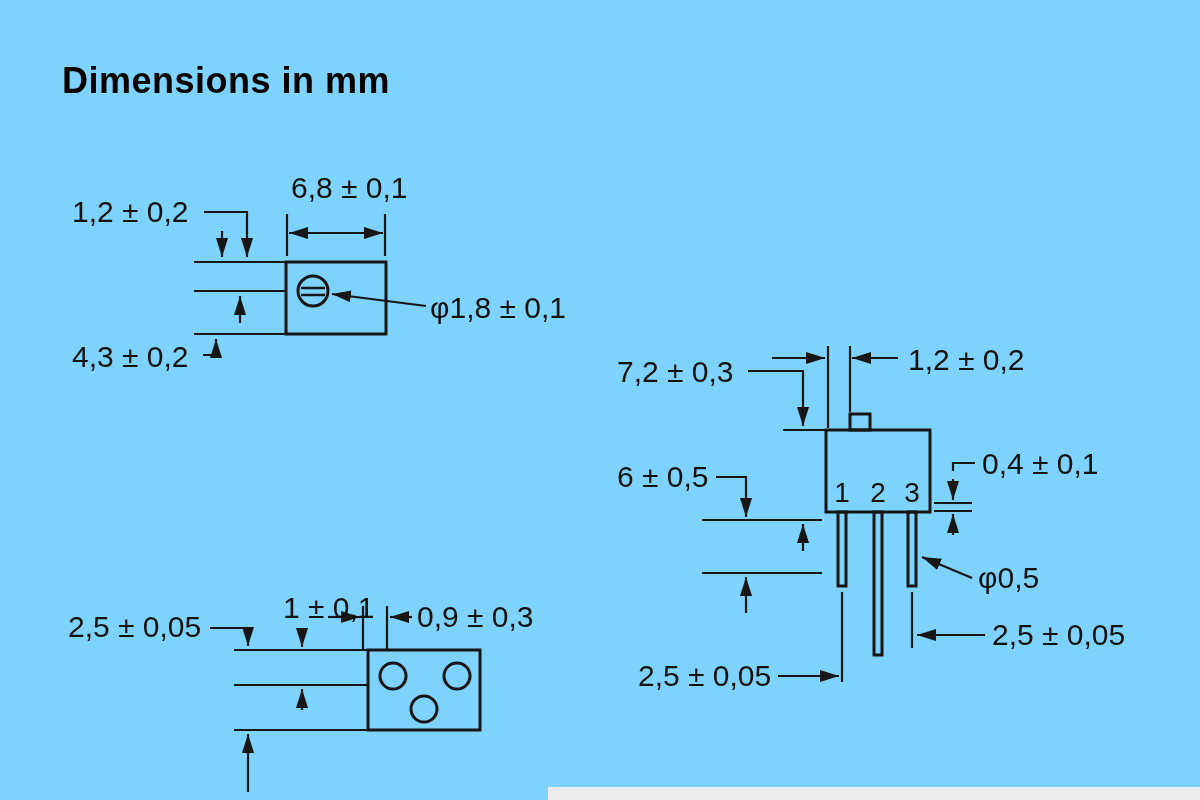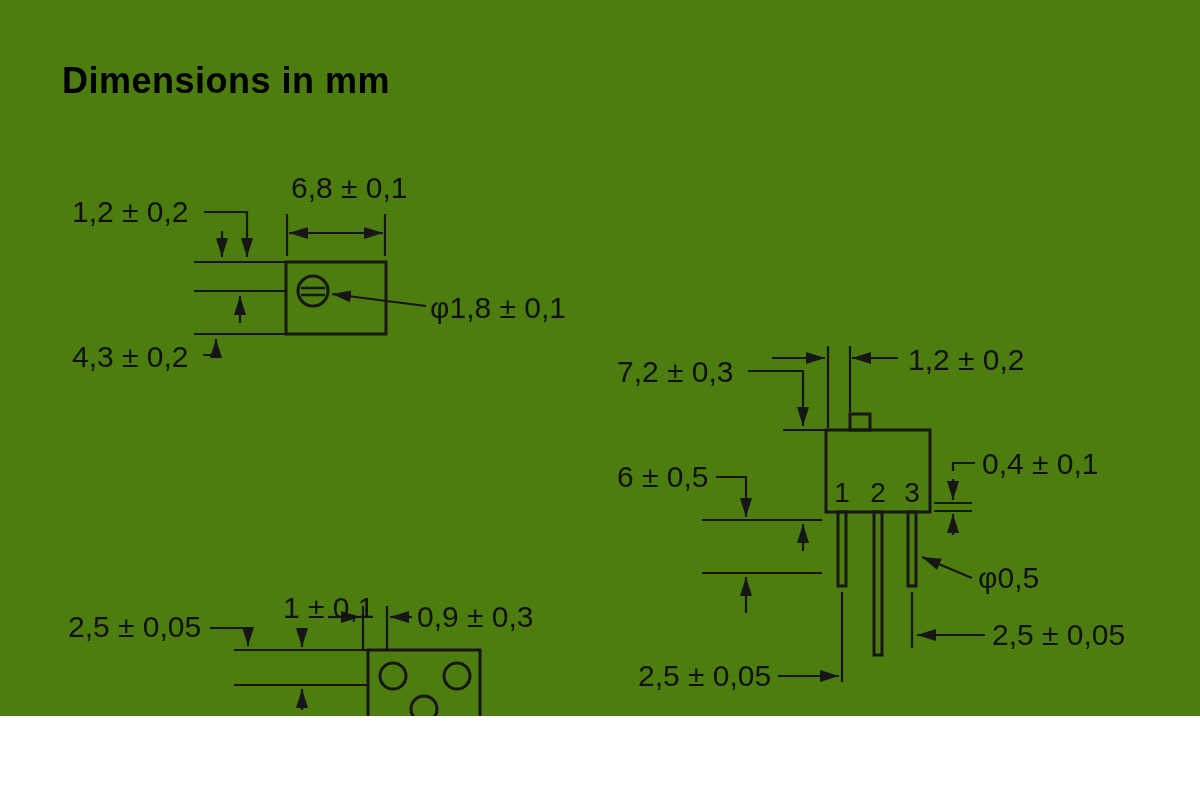--- a/index.html
+++ b/index.html
@@ -1,18 +1,18 @@
 <!DOCTYPE html>
 <html><head>
 <meta charset="utf-8">
 <style>
   * { margin:0; padding:0; box-sizing:border-box; }
   html,body { background:#ffffff; }
   body { width:1200px; height:800px; font-family:"Liberation Sans",sans-serif; }
-  .canvas { position:relative; width:1200px; height:716px; background:#4d7c0f; overflow:hidden; }
+  .canvas { position:relative; width:1200px; height:800px; background:#7dd3fc; overflow:hidden; }
   .title { position:absolute; left:62px; top:60px; font-size:36px; font-weight:bold; color:#000; letter-spacing:.5px; }
   svg.drawing { position:absolute; left:0; top:0; }
   .part  { fill:none; stroke:#161616; stroke-width:3; }
   .thin  { fill:none; stroke:#161616; stroke-width:2.2; }
   .slot  { fill:none; stroke:#161616; stroke-width:2.5; }
   .lbl   { font-family:"Liberation Sans",sans-serif; font-size:30px; fill:#111; }
   .pin   { font-family:"Liberation Sans",sans-serif; font-size:28px; fill:#111; text-anchor:middle; }
   .artifact { fill:#ececec; }
 </style>
 </head>

